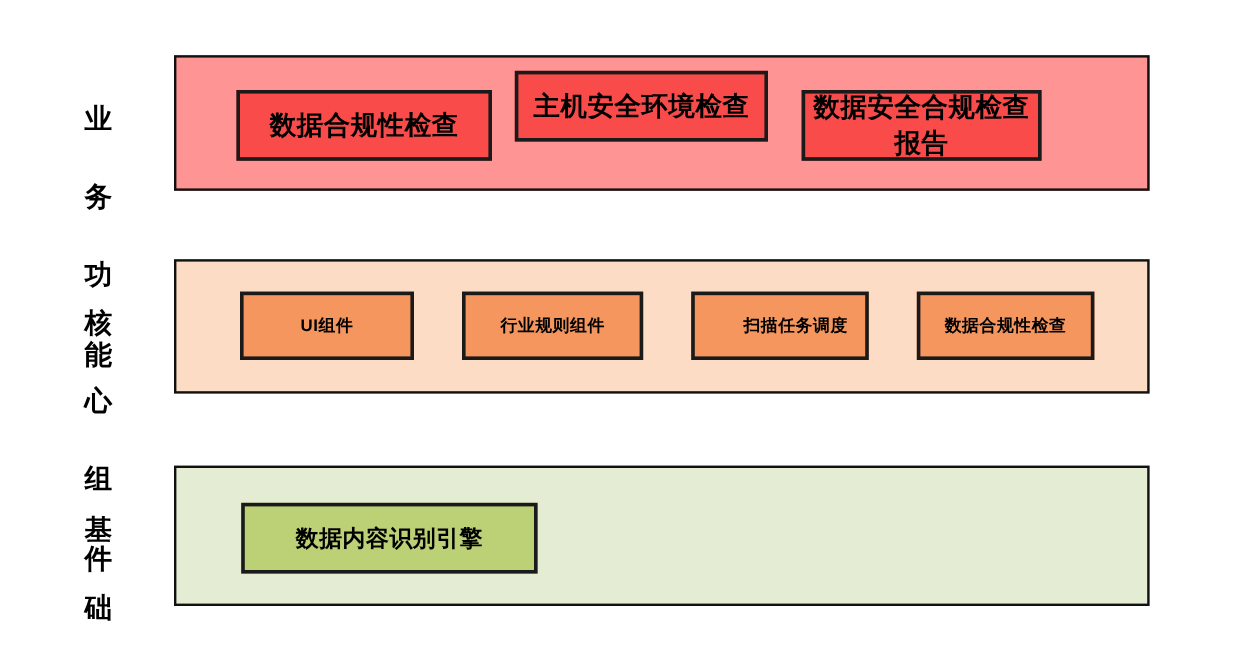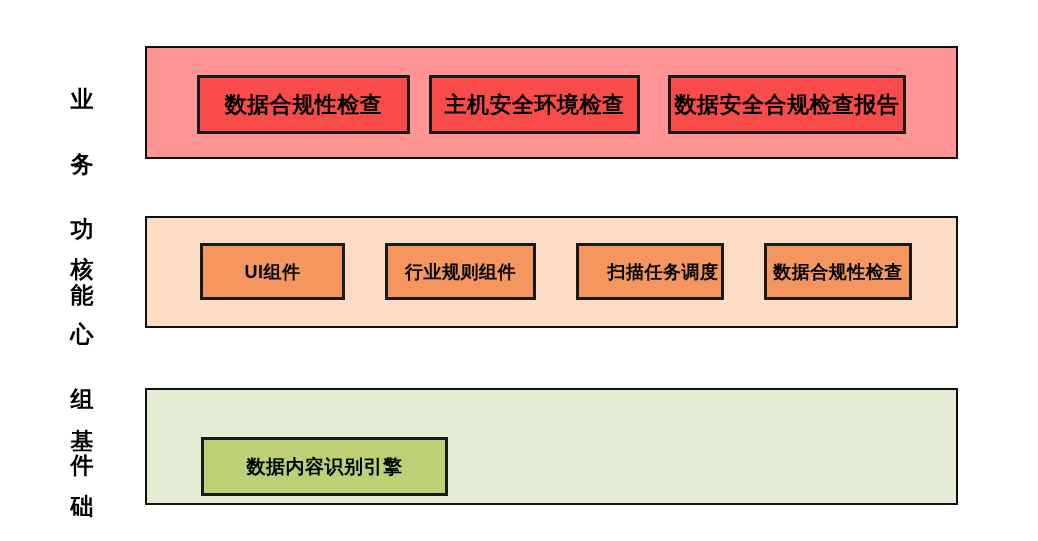--- a/index.html
+++ b/index.html
@@ -64,21 +64,21 @@
     text-align: center;
     letter-spacing: 0.5px;
   }
 
   .box-business {
     background: #FA4B4B;
     font-size: 22px;
   }
   .box-core {
     background: #F4965E;
-    font-size: 18px;
+    font-size: 14px;
   }
   .box-base {
     background: #BCD075;
     font-size: 19px;
   }
 </style>
 </head>
 <body>
 
 <div class="diagram">
@@ -88,24 +88,24 @@
     <span>务</span>
     <span>功</span>
     <span>能</span>
   </div>
 
   <div class="band band-business" style="left:145px; top:46px; width:813px; height:113px;"></div>
 
   <div class="box box-business" style="left:197px; top:75px; width:213px; height:59px;">
     <span>数据合规性检查</span>
   </div>
-  <div class="box box-business" style="left:429px; top:75px; width:211px; height:59px;align-items:center;">
+  <div class="box box-business" style="left:429px; top:59px; width:211px; height:59px;align-items:center;">
     <span>主机安全环境检查</span>
   </div>
-  <div class="box box-business" style="left:668px; top:75px; width:238px; height:59px;">
+  <div class="box box-business" style="left:668px; top:75px; width:200px; height:59px;">
     <span>数据安全合规检查报告</span>
   </div>
 
   <div class="row-label" style="left:52px; top:220px;">
     <span>核</span>
     <span>心</span>
     <span>组</span>
     <span>件</span>
   </div>
 
@@ -126,17 +126,17 @@
 
   <div class="row-label" style="left:52px; top:392px;">
     <span>基</span>
     <span>础</span>
     
     
   </div>
 
   <div class="band band-base" style="left:145px; top:388px; width:813px; height:117px;"></div>
 
-  <div class="box box-base" style="left:201px; top:437px; width:247px; height:59px;">
+  <div class="box box-base" style="left:201px; top:419px; width:247px; height:59px;">
     <span>数据内容识别引擎</span>
   </div>
 
 </div>
 
 </body></html>

